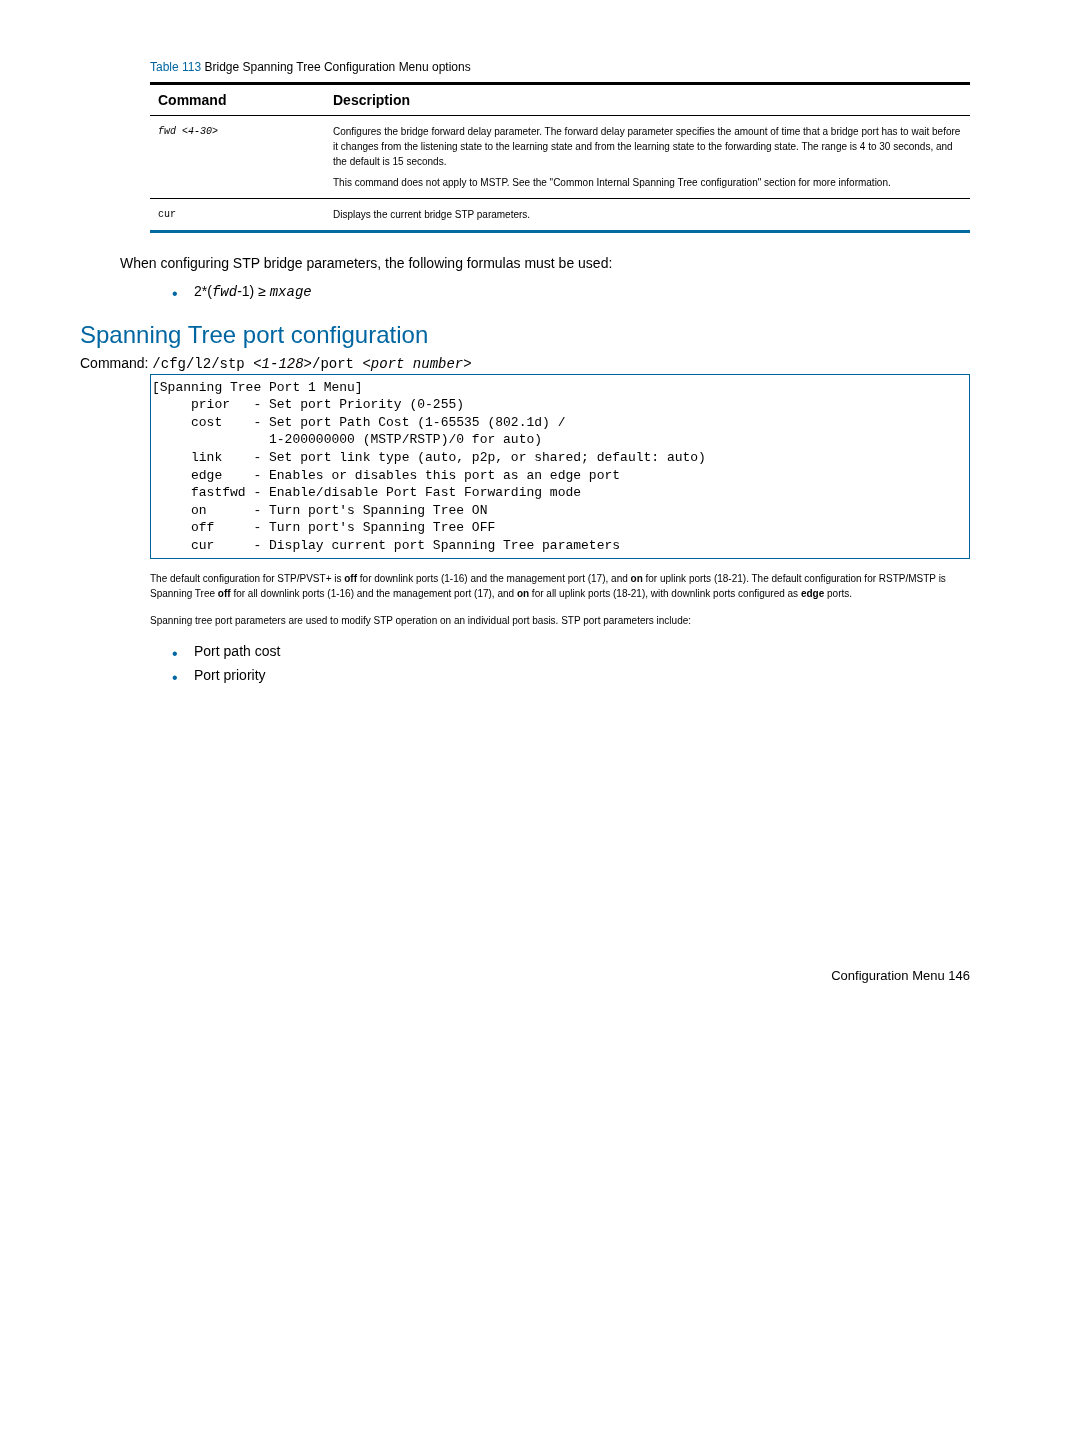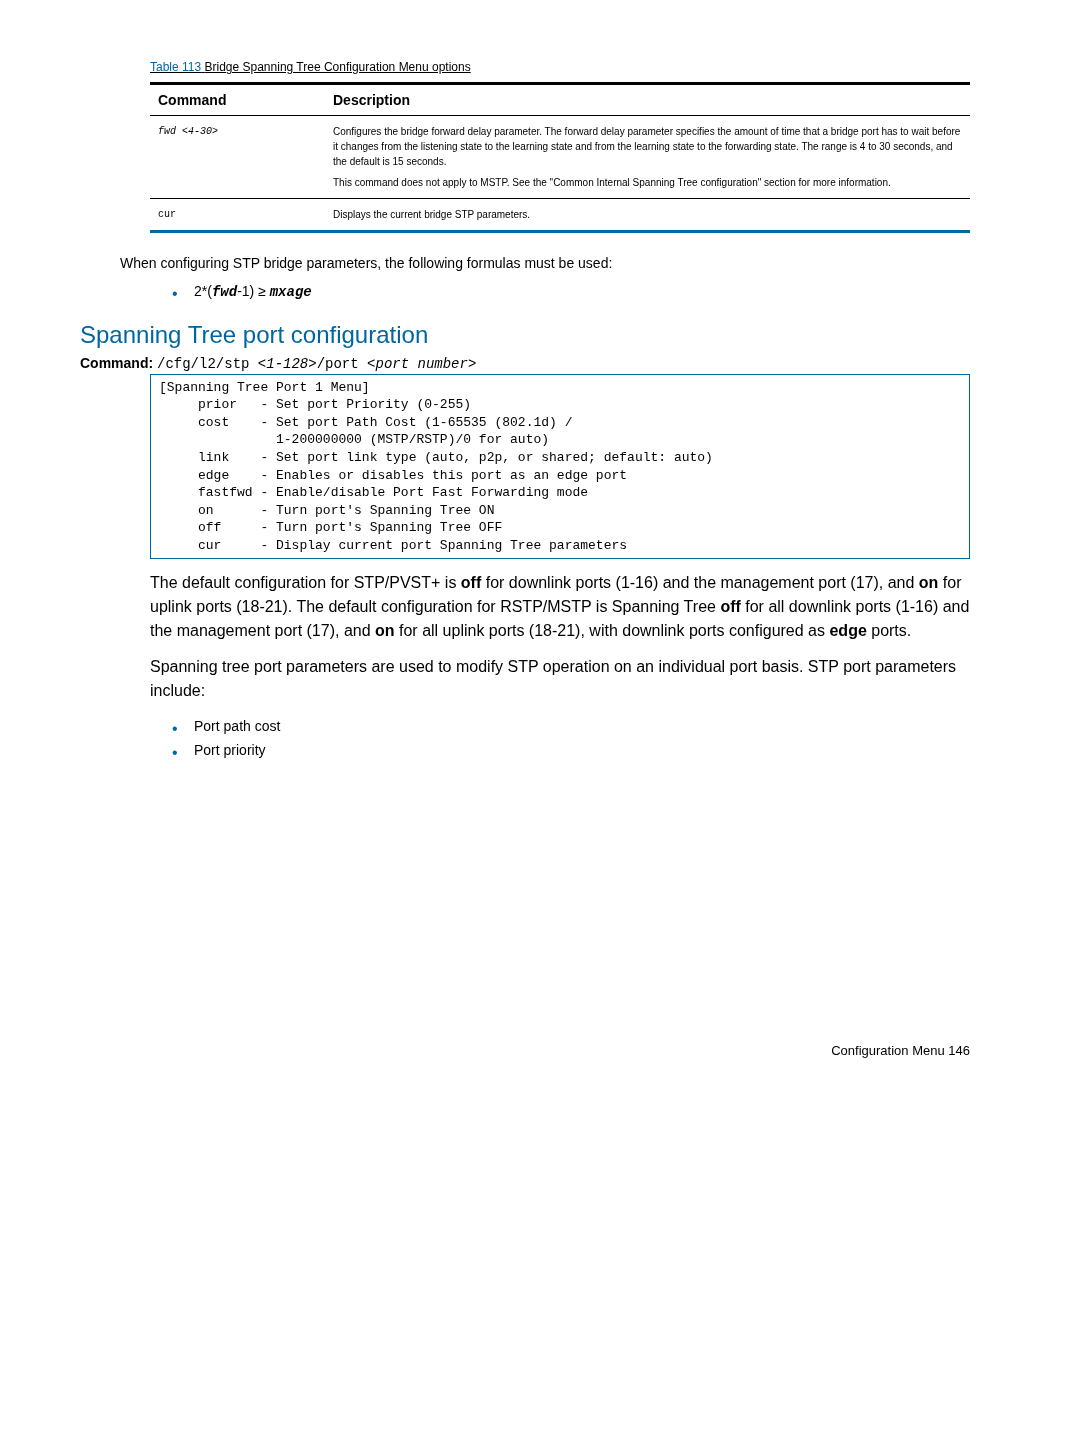--- a/index.html
+++ b/index.html
@@ -11,21 +11,20 @@
       font-family: Arial, Helvetica, sans-serif;
       background: #fff;
       padding: 60px 80px;
       width: 1080px;
       color: #000;
     }
     .table-caption {
       font-size: 12px;
       margin-bottom: 8px;
       margin-left: 70px;
-      text-decoration: underline;
     }
     .table-caption .table-label {
       color: #0066a1;
       font-weight: normal;
     }
     table {
       width: 820px;
       margin-left: 70px;
       border-collapse: collapse;
       margin-bottom: 20px;
@@ -78,54 +77,53 @@
     }
     .bullet-list li::before {
       content: "•";
       color: #0066a1;
       position: absolute;
       left: 0;
       font-size: 16px;
     }
     .bullet-list .mono {
       font-family: "Courier New", monospace;
-      font-weight: bold;
     }
     .italic {
       font-style: italic;
     }
     h2.section-heading {
       color: #0066a1;
       font-weight: normal;
       font-size: 24px;
       margin-bottom: 6px;
     }
     .command-line {
       font-size: 14px;
       margin-bottom: 2px;
     }
     .command-line .bold {
-      font-weight: bold;
+      font-weight: normal;
       text-align: center;
     }
     .code-box {
       border: 1px solid #0066a1;
       margin-left: 70px;
       width: 820px;
-      padding: 4px 8px;
+      padding: 4px 1px;
       font-family: "Courier New", monospace;
       font-size: 13px;
       line-height: 1.35;
       white-space: pre;
       margin-bottom: 12px;
     }
     .paragraph {
       margin-left: 70px;
       width: 820px;
-      font-size: 16px;
+      font-size: 10px;
       line-height: 1.5;
       margin-bottom: 12px;
     }
     .footer {
       text-align: right;
       font-size: 13px;
       margin-top: 280px;
       margin-right: 30px;
     }
     .td-para {

